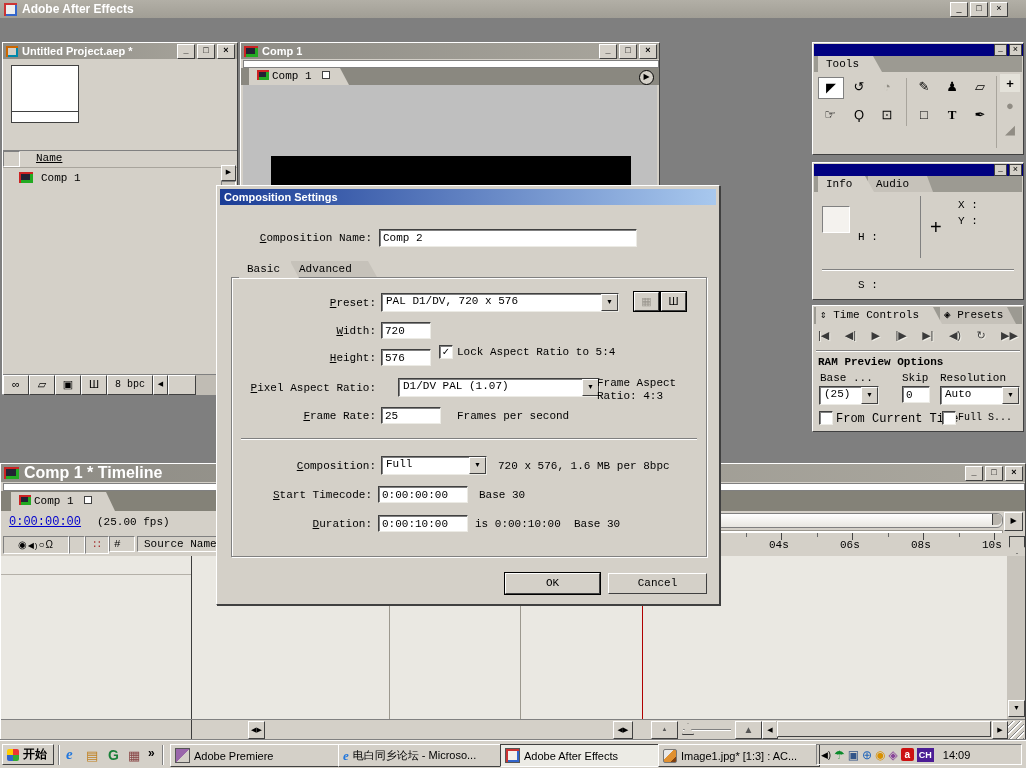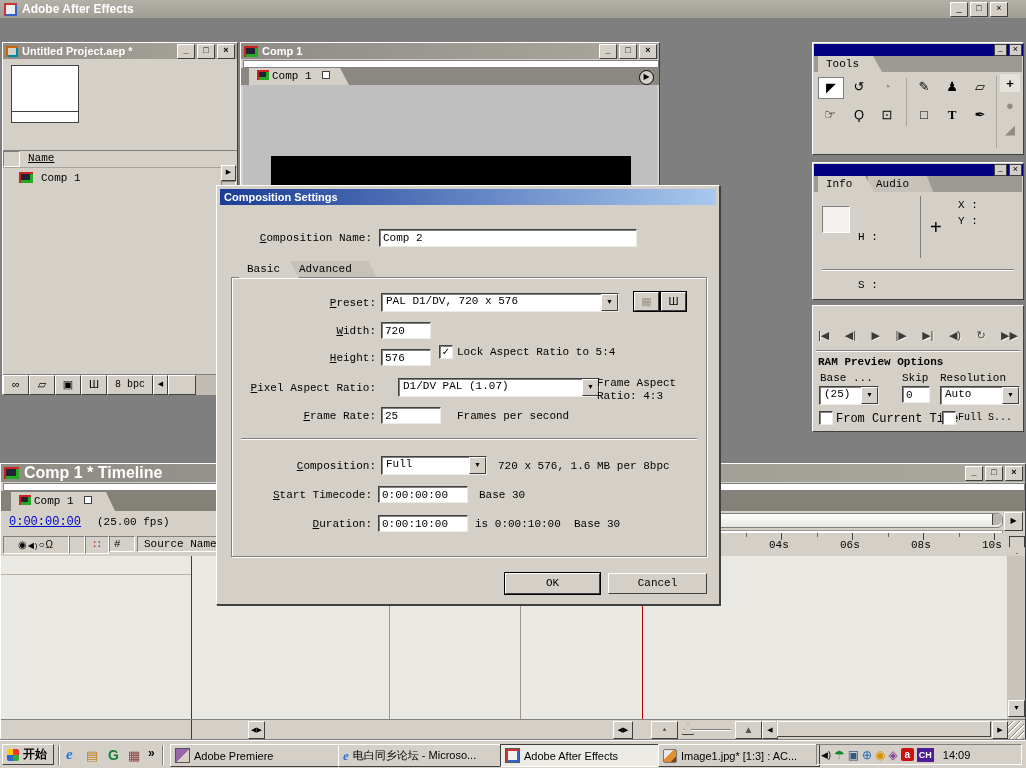--- a/index.html
+++ b/index.html
@@ -57,21 +57,21 @@
       <span style="flex:1;overflow:hidden;white-space:nowrap;">Untitled Project.aep *</span>
       <span class="wbtn">_</span>
       <span class="wbtn">□</span>
       <span class="wbtn">×</span>
     </div>
     <div class="abs" style="left:8px;top:22px;width:66px;height:56px;background:#fff;border:1px solid #404040;">
       <div class="abs" style="left:0;right:0;bottom:10px;height:1px;background:#404040;"></div>
     </div>
     <div class="abs" style="left:0;top:107px;width:234px;height:16px;border-top:1px solid #808080;border-bottom:1px solid #a8a49c;display:flex;">
       <span class="sunken" style="width:15px;height:14px;background:#d4d0c8;"></span>
-      <span class="mono" style="margin-left:8px;text-decoration:underline;line-height:15px;">Name</span>
+      <span class="mono" style="margin-left:16px;text-decoration:underline;line-height:15px;">Name</span>
     </div>
     <div class="abs" style="left:0;top:126px;width:220px;height:17px;display:flex;align-items:center;">
       <span class="filmicon" style="margin-left:16px;"></span>
       <span class="mono" style="margin-left:8px;">Comp 1</span>
     </div>
     <div class="abs raised" style="right:1px;top:122px;width:13px;height:14px;font-size:7px;line-height:12px;text-align:center;">▶</div>
     <div class="abs sunken" style="right:1px;top:138px;width:13px;height:12px;background:#c8c4bc;"></div>
 
     <div class="abs" style="left:0;top:331px;width:234px;height:20px;border-top:1px solid #808080;display:flex;">
       <span class="raised" style="width:24px;text-align:center;line-height:17px;font-size:11px;"><span>∞</span></span>
@@ -159,20 +159,26 @@
       <span class="abs" style="left:116px;top:24px;font-size:20px;">+</span>
       <div class="abs mono" style="left:144px;top:5px;line-height:16px;">
         <div>X :</div>
         <div>Y :</div>
       </div>
       <span class="hline" style="left:8px;top:77px;width:192px;background:#808080;box-shadow:0 1px 0 #fff;"></span>
     </div>
   </div>
 
   <div class="abs raised" style="left:812px;top:305px;width:212px;height:127px;box-sizing:border-box;">
+    <div class="abs" style="left:1px;top:1px;width:208px;height:17px;background:#9c9a92;">
+      <span class="tab" style="left:2px;top:0;width:122px;height:17px;z-index:2;padding-left:4px;">
+        <span>⇕</span> <span>Time Controls</span></span>
+      <span class="tab" style="left:126px;top:0;width:72px;height:17px;background:#c6c2ba;padding-left:4px;">
+        <span>◈</span> <span>Presets</span></span>
+    </div>
     <div class="abs" style="left:1px;top:18px;width:208px;height:107px;background:#d4d0c8;">
       <div class="abs" style="left:4px;top:5px;width:200px;display:flex;justify-content:space-between;color:#3a3a3a;font-size:11px;text-shadow:1px 1px 0 #f0efe8;">
         <span>|◀</span>
         <span>◀|</span>
         <span>▶</span>
         <span>|▶</span>
         <span>▶|</span>
         <span>◀)</span>
         <span>↻</span>
         <span>▶▶</span>

